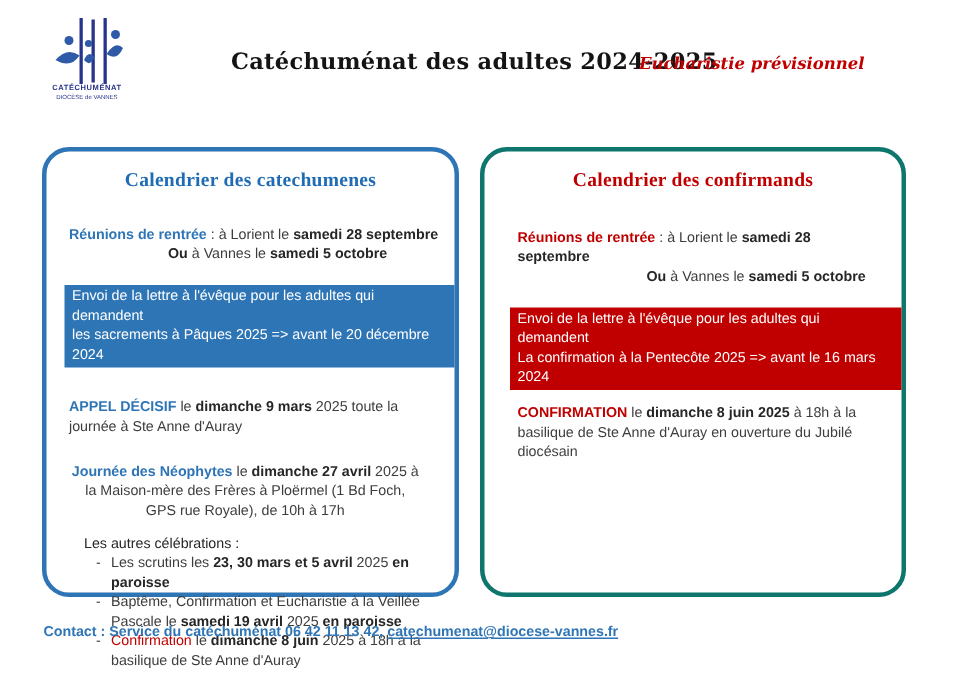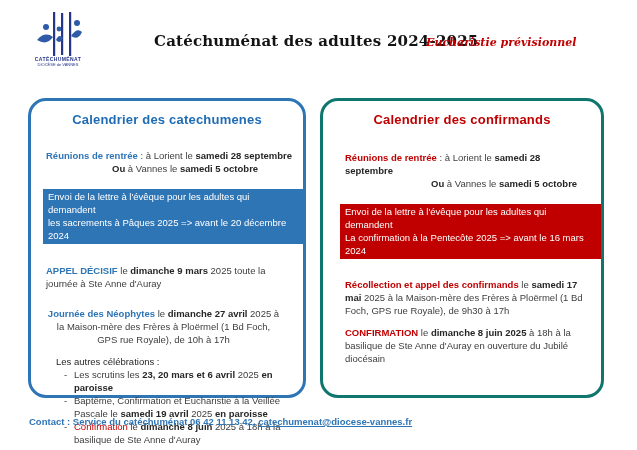--- a/index.html
+++ b/index.html
@@ -25,21 +25,21 @@
     font-size:11px; color:#C00000; white-space:nowrap;
   }
 
   
   .box { position:absolute; top:98px; height:294px; border-radius:18px; background:#fff; box-sizing:content-box; }
   .box.blue { left:28px;  width:272px; border:3px solid #2E75B6; }
   .box.red  { left:320px; width:278px; border:3px solid #0f766e; }
 
   .box-title {
     margin:11px 0 0 0; text-align:center;
-    font-family:Liberation Sans, sans-serif; font-weight:bold; font-size:13px;
+    font-family:Liberation Serif, serif; font-weight:bold; font-size:13px;
     letter-spacing:0.2px;
   }
   .box.blue .box-title { color:#1F6CB5; }
   .box.red  .box-title { color:#C00000; }
 
   .box-content { padding:0 10px 0 12px; font-size:9.5px; line-height:13px; color:#3d3d3d; }
   .box.red .box-content { padding-left:17px; }
 
   .box-content b { color:#262626; }
   .lbl-blue { color:#2E75B6; font-weight:bold; }
@@ -116,21 +116,21 @@
       </div>
 
       <div class="p-neophytes">
         <span class="lbl-blue">Journée des Néophytes</span><span> le </span><b>dimanche 27 avril</b><span> 2025 à la Maison-mère des Frères à Ploërmel (1 Bd Foch, GPS rue Royale), de 10h à 17h</span>
       </div>
 
       <div class="autres-title">Les autres célébrations :</div>
       <div class="bullets">
         <div class="bullet">
           <span class="dash">-</span>
-          <span class="btxt"><span>Les scrutins les </span><b>23, 20 mars et 6 avril</b><span> 2025 </span><b>en paroisse</b></span>
+          <span class="btxt"><span>Les scrutins les </span><b>23, 30 mars et 5 avril</b><span> 2025 </span><b>en paroisse</b></span>
         </div>
         <div class="bullet">
           <span class="dash">-</span>
           <span class="btxt"><span>Baptême, Confirmation et Eucharistie à la Veillée Pascale le </span><b>samedi 19 avril</b><span> 2025 </span><b>en paroisse</b></span>
         </div>
         <div class="bullet">
           <span class="dash">-</span>
           <span class="btxt"><span class="red-inline">Confirmation</span><span> le </span><b>dimanche 8 juin</b><span> 2025 à 18h à la basilique de Ste Anne d'Auray</span></span>
         </div>
       </div>
@@ -145,23 +145,20 @@
       <div class="p-rentree">
         <span class="lbl-red">Réunions de rentrée</span><span> : </span><span>à Lorient le </span><b>samedi 28 septembre</b>
         <div class="rentree-l2"><b>Ou</b><span> à Vannes le </span><b>samedi 5 octobre</b></div>
       </div>
 
       <div class="hl bg-red">
         <div>Envoi de la lettre à l'évêque pour les adultes qui demandent</div>
         <div>La confirmation à la Pentecôte 2025 =&gt; avant le 16 mars 2024</div>
       </div>
 
-      <div class="p-recollection">
-        <span class="lbl-red">Récollection et appel des confirmands</span><span> le </span><b>samedi 17 mai</b><span> 2025 à la Maison-mère des Frères à Ploërmel (1 Bd Foch, GPS rue Royale), de 9h30 à 17h</span>
-      </div>
 
       <div class="p-confirmation">
         <span class="lbl-red">CONFIRMATION</span><span> le </span><b>dimanche 8 juin 2025</b><span> à 18h à la basilique de Ste Anne d'Auray en ouverture du Jubilé diocésain</span>
       </div>
 
     </div>
   </div>
 
   <div class="footer">
     <span>Contact : Service du catéchuménat 06 42 11 13 42, </span><span class="email">catechumenat@diocese-vannes.fr</span>

